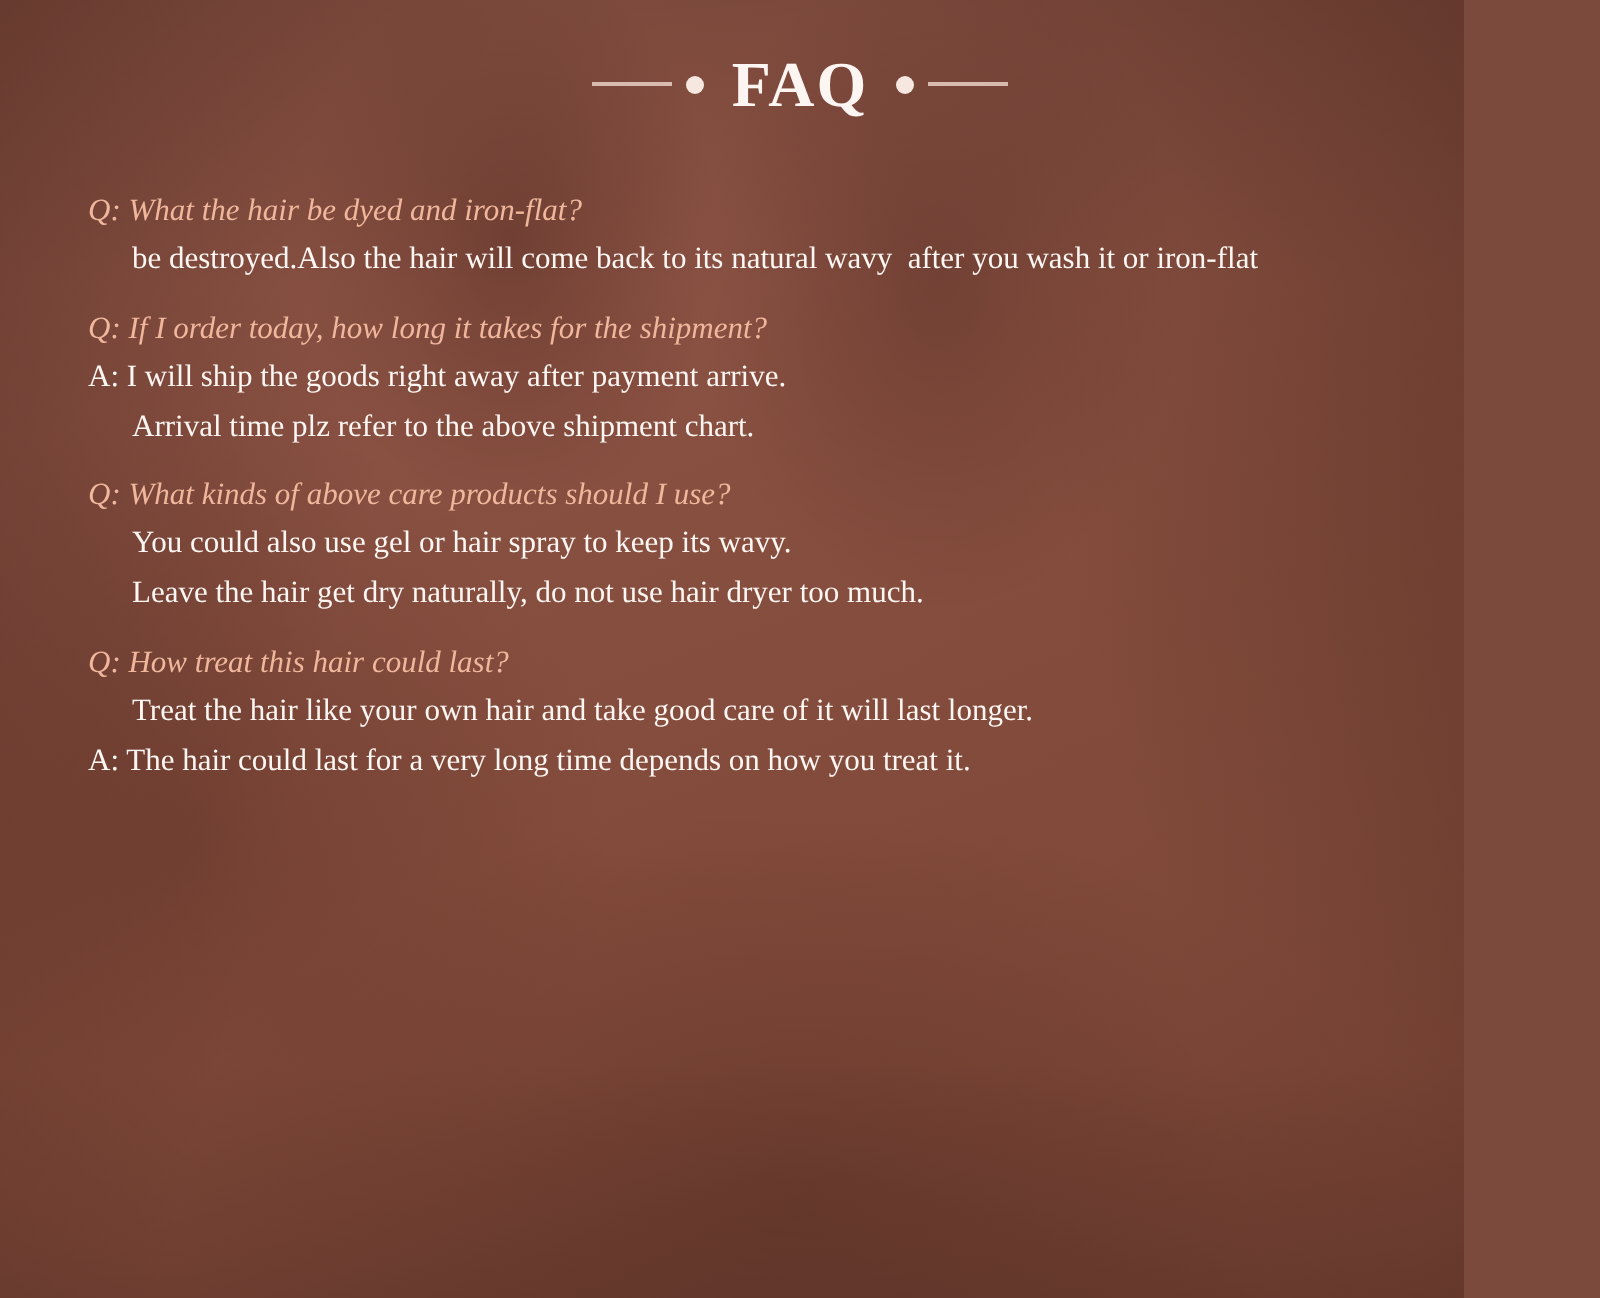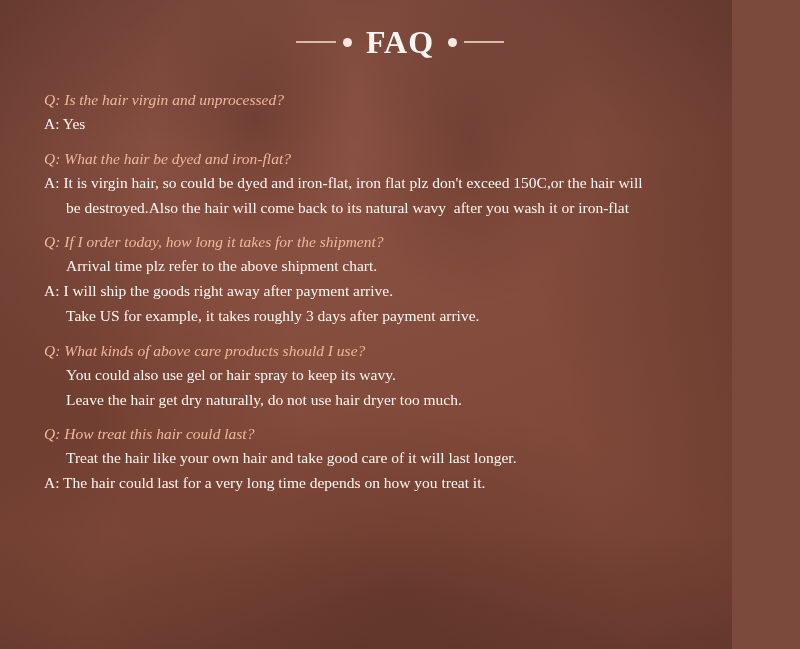--- a/index.html
+++ b/index.html
@@ -136,38 +136,32 @@
       </span>
       <span class="faq-title">FAQ</span>
       <span class="deco">
         <span class="dot"></span>
           <span class="line"></span>
       </span>
     </div>
 
     <div class="qa-list">
 
-      <div class="qa-item">
-        <div class="q-line">Q: Is the hair virgin and unprocessed?</div>
-        <div class="a-line">A: Yes</div>
-      </div>
       <div class="sp-6"></div>
 
       <div class="qa-item">
         <div class="q-line">Q: What the hair be dyed and iron-flat?</div>
-        <div class="a-line">A: It is virgin hair, so could be dyed and iron-flat, iron flat plz don't exceed 150C,or the hair will</div>
         <div class="a-line a-cont">be destroyed.Also the hair will come back to its natural wavy  after you wash it or iron-flat</div>
       </div>
       <div class="sp-6"></div>
 
       <div class="qa-item">
         <div class="q-line">Q: If I order today, how long it takes for the shipment?</div>
+        <div class="a-line">A: I will ship the goods right away after payment arrive.</div>
         <div class="a-line a-cont">Arrival time plz refer to the above shipment chart.</div>
-        <div class="a-line">A: I will ship the goods right away after payment arrive.</div>
-        <div class="a-line a-cont">Take US for example, it takes roughly 3 days after payment arrive.</div>
       </div>
       <div class="sp-6"></div>
 
       <div class="qa-item">
         <div class="q-line">Q: What kinds of above care products should I use?</div>
         <div class="a-line a-cont">You could also use gel or hair spray to keep its wavy.</div>
         <div class="a-line a-cont">Leave the hair get dry naturally, do not use hair dryer too much.</div>
       </div>
       <div class="sp-6"></div>
 

